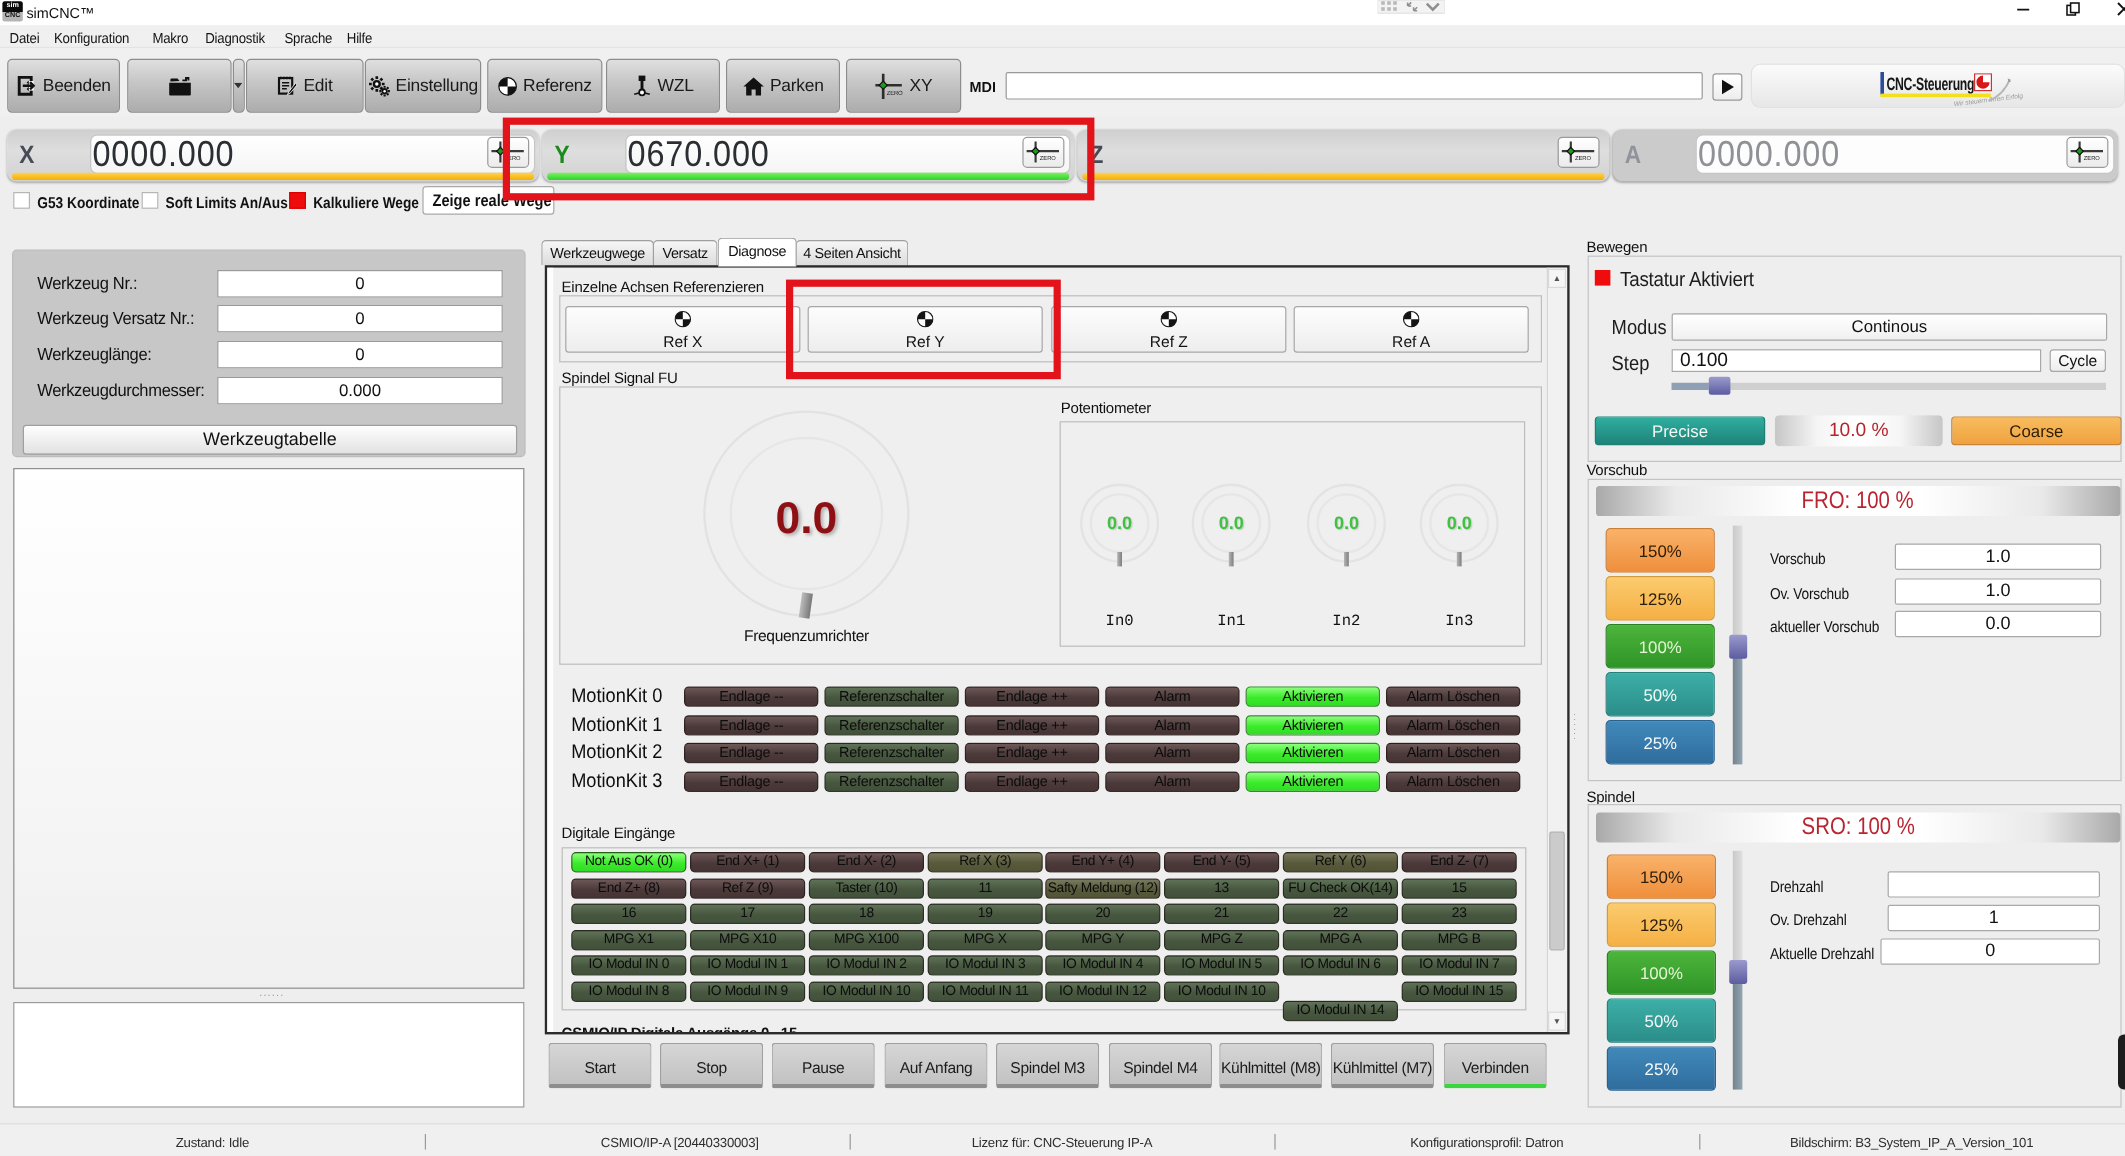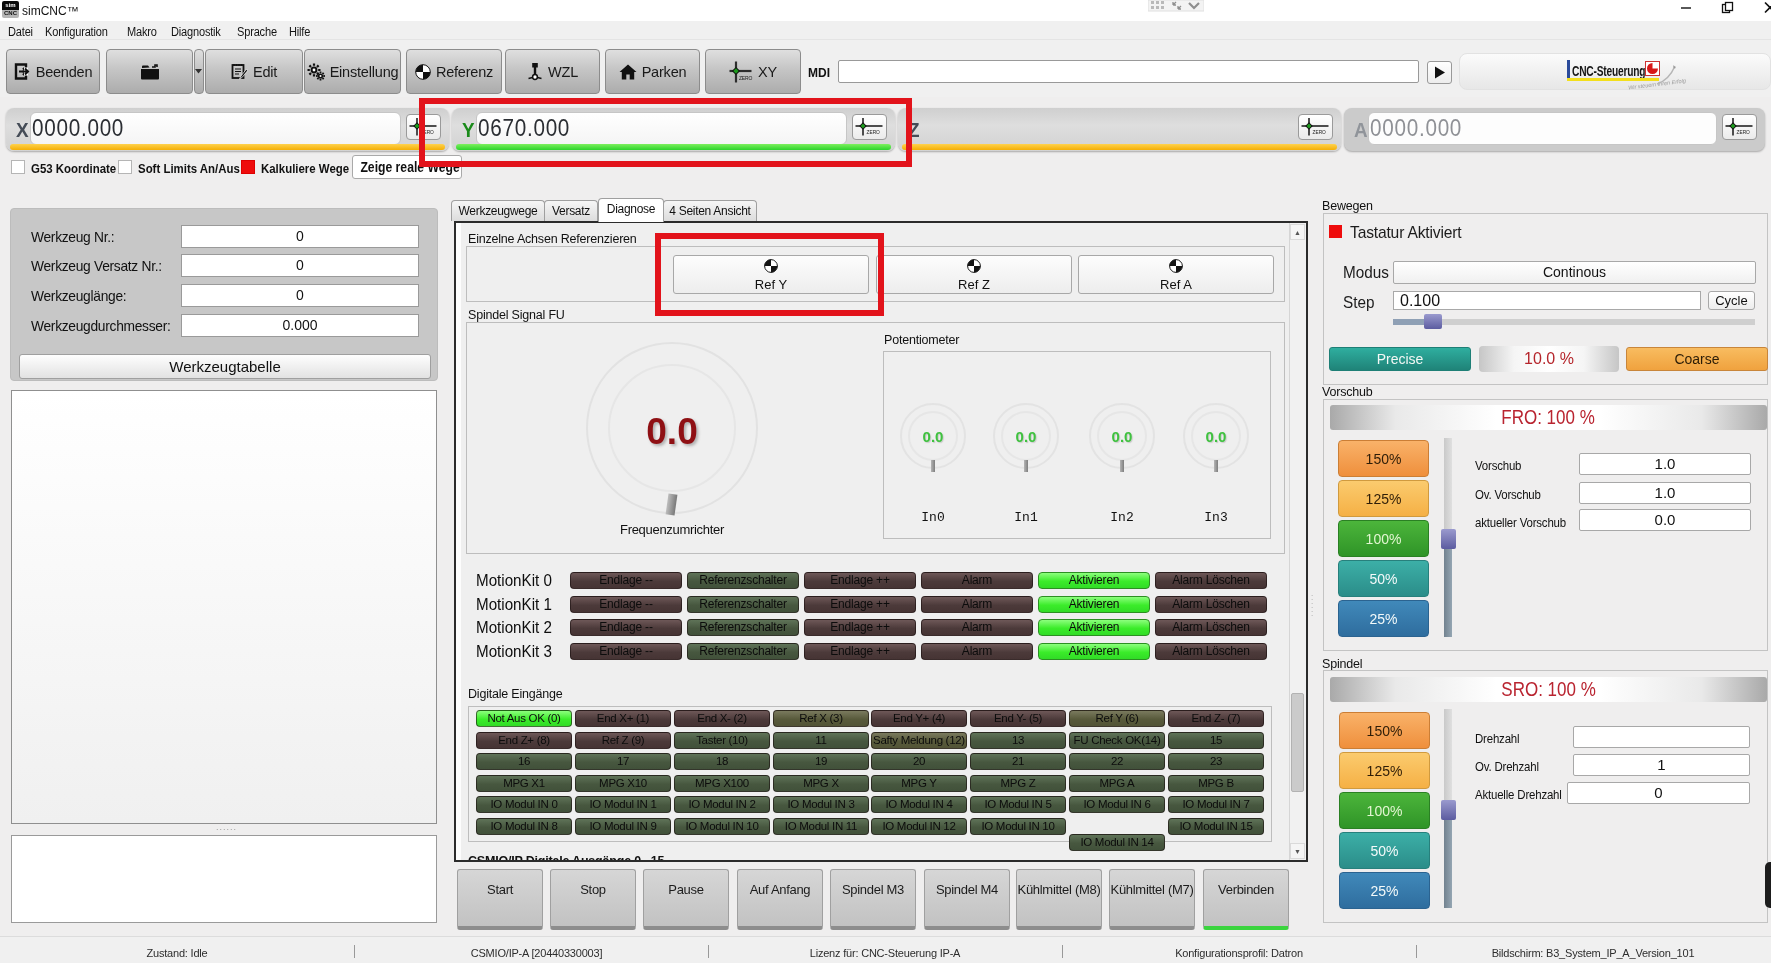--- a/index.html
+++ b/index.html
@@ -8,21 +8,21 @@
 .abs { position:absolute; white-space:nowrap; }
 #titlebar { left:0; top:0; width:1771px; height:21px; background:#ffffff; }
 #appicon { left:2px; top:1px; width:17px; height:17px; font-size:6px; text-align:center; font-weight:bold; }
 #apptitle { left:22px; top:4px; font-size:12px; color:#111; }
 #menubar { left:0; top:21px; width:1771px; height:19px; background:#f0f0f0; border-bottom:1px solid #e4e4e4; }
 .menuitem { top:25px; font-size:12px; color:#141414; letter-spacing:-0.2px; transform:scaleX(.92); transform-origin:left; }
 #toolbar { left:0; top:40px; width:1771px; height:57px; background:#f0f0f0; }
 .tbtn { top:49px; height:45px; background:linear-gradient(#dfdfdf,#c5c5c5 45%,#acacac); border:1px solid #8c8c8c; border-radius:4px; display:flex; align-items:center; justify-content:center; font-size:14.5px; color:#1a1a1a; gap:5px; letter-spacing:-0.2px; }
 .dro { top:108px; height:43px; background:linear-gradient(#cfcfcf,#dedede 40%,#d2d2d2); border-radius:8px; box-shadow:0 1px 2px rgba(0,0,0,.3); }
 .dro .letter { position:absolute; left:10px; top:10px; font-size:21px; font-weight:bold; color:#454c57; transform:scaleX(.9); transform-origin:left; }
-.dro .field { position:absolute; top:4px; height:33px; background:linear-gradient(#ffffff,#f5f5f5); border:1px solid #c6c6c6; border-radius:6px; font-size:23px; color:#303338; padding-left:1px; line-height:31px; }
+.dro .field { position:absolute; top:4px; height:33px; background:linear-gradient(#ffffff,#f5f5f5); border:1px solid #c6c6c6; border-radius:6px; font-size:30px; color:#303338; padding-left:1px; line-height:31px;margin-left:45px; }
 .dro .field span { display:inline-block; transform:scaleX(.9); transform-origin:left; letter-spacing:0.8px; }
 .dro .bar { position:absolute; left:4px; right:4px; bottom:1px; height:6px; border-radius:3px; }
 .zbtn { top:114px; width:35px; height:26px; background:linear-gradient(#ffffff,#ebebeb); border:1px solid #9a9a9a; border-radius:4px; }
 .cb { top:160px; width:14px; height:14px; background:#fff; border:1px solid #b5b5b5; }
 .cblabel { top:161px; font-size:13px; font-weight:bold; color:#111; transform:scaleX(.88); transform-origin:left; }
 #toolbox { left:10px; top:208px; width:428px; height:173px; background:#c7c7c7; border-radius:4px; border:1px solid #bcbcbc; }
 .tlabel { font-size:14.5px; color:#111; letter-spacing:-0.3px; transform:scaleX(.95); transform-origin:left; }
 .tfield { left:170px; width:238px; height:23px; background:#fff; border:1px solid #9a9a9a; font-size:14px; text-align:center; line-height:21px; color:#111; }
 #wztbtn { left:8px; top:145px; width:412px; height:25px; background:linear-gradient(#fefefe,#e2e2e2); border:1px solid #9f9f9f; border-radius:3px; text-align:center; font-size:15px; line-height:23px; color:#111; }
 #viewbig { left:11px; top:390px; width:426px; height:434px; background:linear-gradient(#ffffff,#f0f0f0); border:1px solid #8f8f8f; }
@@ -42,21 +42,21 @@
 .mk-bright { background:linear-gradient(#8cff7d,#3bec2a 55%,#31dc26); border-color:#2c8f22; }
 .mk-olive { background:linear-gradient(#7a7a5e,#585a3b 55%,#525436); }
 .cell { height:17px; border-radius:4px; font-size:11.5px; text-align:center; color:#0c0c0c; line-height:15px; letter-spacing:-0.3px; white-space:nowrap; border:1px solid rgba(25,15,15,.6); }
 .rgroup { border:1px solid #c3c3c3; }
 .rlabel12 { font-size:12.5px; color:#111; letter-spacing:-0.2px; }
 .hdrbar { background:linear-gradient(90deg,#a9a9a9,#e9e9e9 15%,#ffffff 38%,#ffffff 62%,#e9e9e9 85%,#a9a9a9); border-radius:3px; text-align:center; font-size:20px; color:#b92430; height:25px; line-height:24px; }
 .hdrbar span { display:inline-block; transform:scaleX(.85); }
 .pctbtn { width:91px; height:37px; border-radius:4px; text-align:center; font-size:14px; line-height:36px; }
 .vfield { height:22px; background:#fff; border:1px solid #a8a8a8; border-radius:2px; font-size:15px; text-align:center; color:#111; line-height:20px; }
 .vlabel { font-size:13px; color:#111; letter-spacing:-0.2px; transform:scaleX(.88); transform-origin:left; }
-.bbtn { top:869px; width:86px; height:61px; background:linear-gradient(#d6d6d6,#c2c2c2); border:1px solid #a0a0a0; border-bottom:4px solid #8d8d8d; border-radius:3px; text-align:center; font-size:13px; color:#1c1c1c; line-height:40px; letter-spacing:-0.3px; }
+.bbtn { top:869px; width:86px; height:38px; background:linear-gradient(#d6d6d6,#c2c2c2); border:1px solid #a0a0a0; border-bottom:4px solid #8d8d8d; border-radius:3px; text-align:center; font-size:13px; color:#1c1c1c; line-height:40px; letter-spacing:-0.3px; }
 #statusbar { left:0; top:936px; width:1771px; height:27px; background:#f0f0f0; border-top:1px solid #dcdcdc; }
 .sbitem { top:947px; font-size:11px; color:#2d2d2d; text-align:center; width:354px; letter-spacing:-0.2px; }
 .sbsep { top:945px; width:1px; height:13px; background:#999; }
 .redrect { position:absolute; border:6px solid #e2131b; z-index:50; }
 </style>
 </head>
 <body>
 
 <div class="abs" id="titlebar"></div>
 <div class="abs" id="appicon">
@@ -236,20 +236,28 @@
 <div class="abs" style="left:216px;top:826px;width:20px;height:4px;color:#9a9a9a;font-size:9px;line-height:3px;letter-spacing:1px;">......</div>
 <div class="abs" id="viewsmall"></div>
 <div class="abs tab" style="left:451px;width:94px;line-height:20px;">Werkzeugwege</div>
 <div class="abs tab" style="left:544px;width:54px;line-height:20px;">Versatz</div>
 <div class="abs tab" style="left:663px;width:94px;line-height:20px;">4 Seiten Ansicht</div>
 <div class="abs tab" style="left:598px;top:198px;width:66px;height:24px;background:#fff;line-height:21px;z-index:5;">Diagnose</div>
 <div class="abs" id="centerpanel">
 <div style="left:0;top:0;width:5px;height:637px;background:#fdfdfd;"></div>
 <div class="glabel" style="left:12px;top:9px;">Einzelne Achsen Referenzieren</div>
 <div class="gbox" style="left:10px;top:23px;width:819px;height:56px;"></div>
+<div class="refbtn" style="left:15px;">
+      <svg width="14" height="14" viewBox="0 0 14 14">
+        <circle cx="7" cy="7" r="6.4" fill="#fff" stroke="#1a1a1a" stroke-width="1"></circle>
+        <path d="M7 7 L7 0.6 A6.4 6.4 0 0 0 0.6 7 Z" fill="#141414"></path>
+        <path d="M7 7 L13.4 7 A6.4 6.4 0 0 1 7 13.4 Z" fill="#141414"></path>
+      </svg>
+      <div class="txt">Ref X</div>
+    </div>
 <div class="refbtn" style="left:217px;">
       <svg width="14" height="14" viewBox="0 0 14 14">
         <circle cx="7" cy="7" r="6.4" fill="#fff" stroke="#1a1a1a" stroke-width="1"></circle>
         <path d="M7 7 L7 0.6 A6.4 6.4 0 0 0 0.6 7 Z" fill="#141414"></path>
         <path d="M7 7 L13.4 7 A6.4 6.4 0 0 1 7 13.4 Z" fill="#141414"></path>
       </svg>
       <div class="txt">Ref Y</div>
     </div>
 <div class="refbtn" style="left:420px;">
       <svg width="14" height="14" viewBox="0 0 14 14">
@@ -435,21 +443,21 @@
 <div class="abs" style="left:1441px;top:800px;width:15px;height:20px;background:linear-gradient(#9a9ace,#5c5ca0);border-radius:2px;"></div>
 <div class="abs vlabel" style="left:1475px;top:731px;">Drehzahl</div>
 <div class="abs vfield" style="left:1573px;top:726px;width:177px;"></div>
 <div class="abs vlabel" style="left:1475px;top:759px;">Ov. Drehzahl</div>
 <div class="abs vfield" style="left:1573px;top:754px;width:177px;">1</div>
 <div class="abs vlabel" style="left:1475px;top:787px;">Aktuelle Drehzahl</div>
 <div class="abs vfield" style="left:1567px;top:782px;width:183px;">0</div>
 <div class="abs" style="left:1765px;top:862px;width:6px;height:46px;background:#1d1d1d;border-radius:5px 0 0 5px;"></div>
 <div class="abs" id="statusbar"></div>
 <div class="abs sbitem" style="left:0px;">Zustand: Idle</div>
-<div class="abs sbitem" style="left:336px;padding-left:47px;">CSMIO/IP-A [20440330003]</div>
+<div class="abs sbitem" style="left:366px;padding-left:47px;">CSMIO/IP-A [20440330003]</div>
 <div class="abs sbsep" style="left:354px;"></div>
 <div class="abs sbitem" style="left:708px;">Lizenz für: CNC-Steuerung IP-A</div>
 <div class="abs sbsep" style="left:708px;"></div>
 <div class="abs sbitem" style="left:1062px;">Konfigurationsprofil: Datron</div>
 <div class="abs sbsep" style="left:1062px;"></div>
 <div class="abs sbitem" style="left:1416px;">Bildschirm: B3_System_IP_A_Version_101</div>
 <div class="abs sbsep" style="left:1416px;"></div>
 <div class="redrect" style="left:419px;top:98px;width:493px;height:69px;"></div>
 <div class="redrect" style="left:655px;top:233px;width:229px;height:83px;"></div>
 

